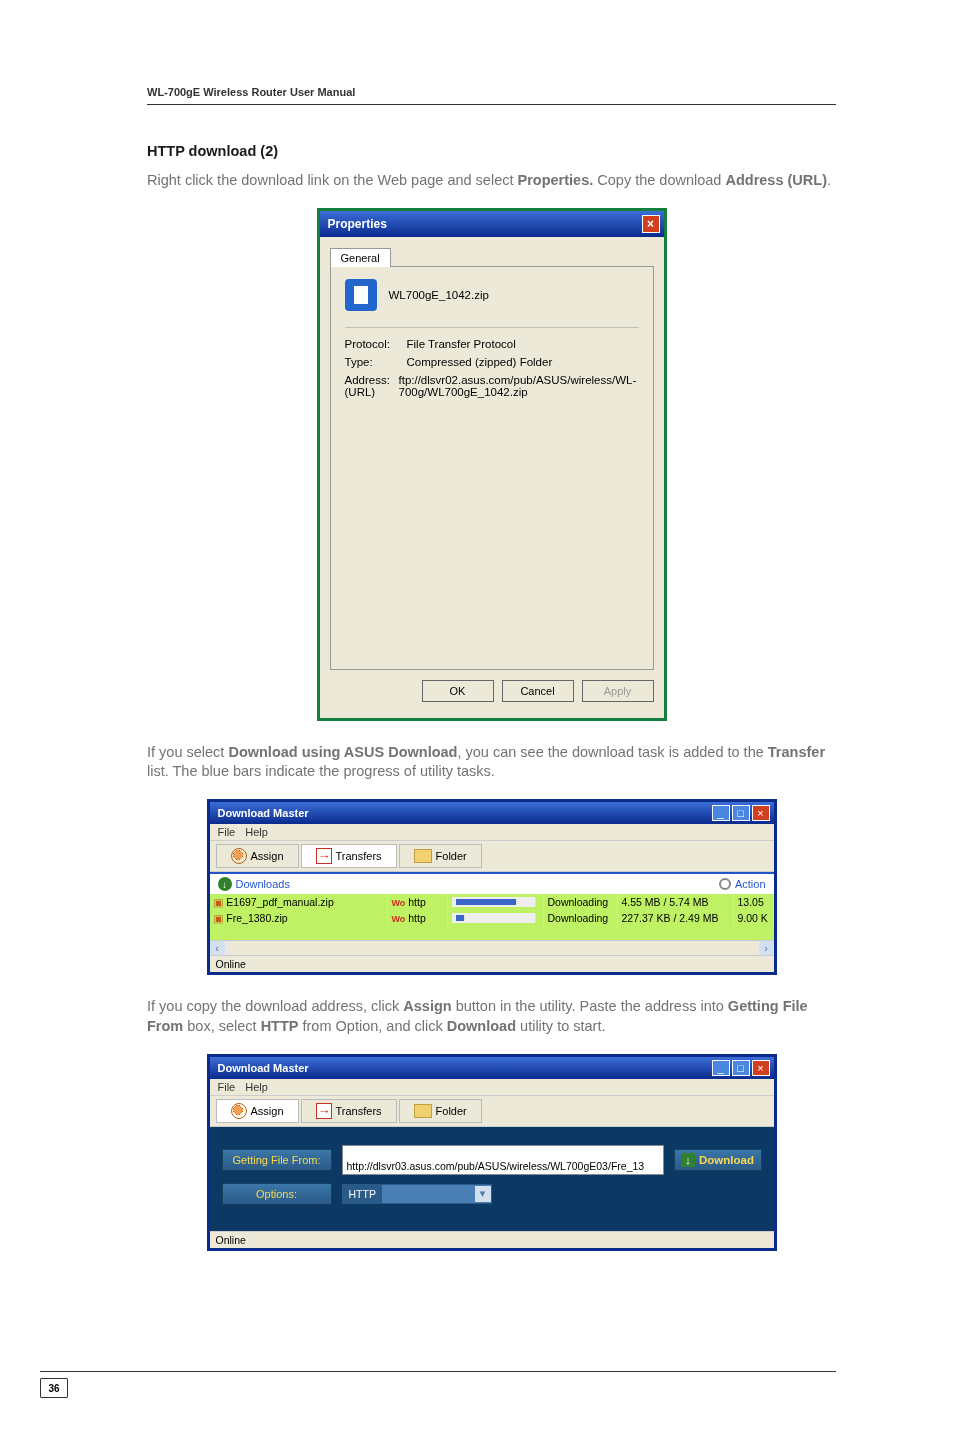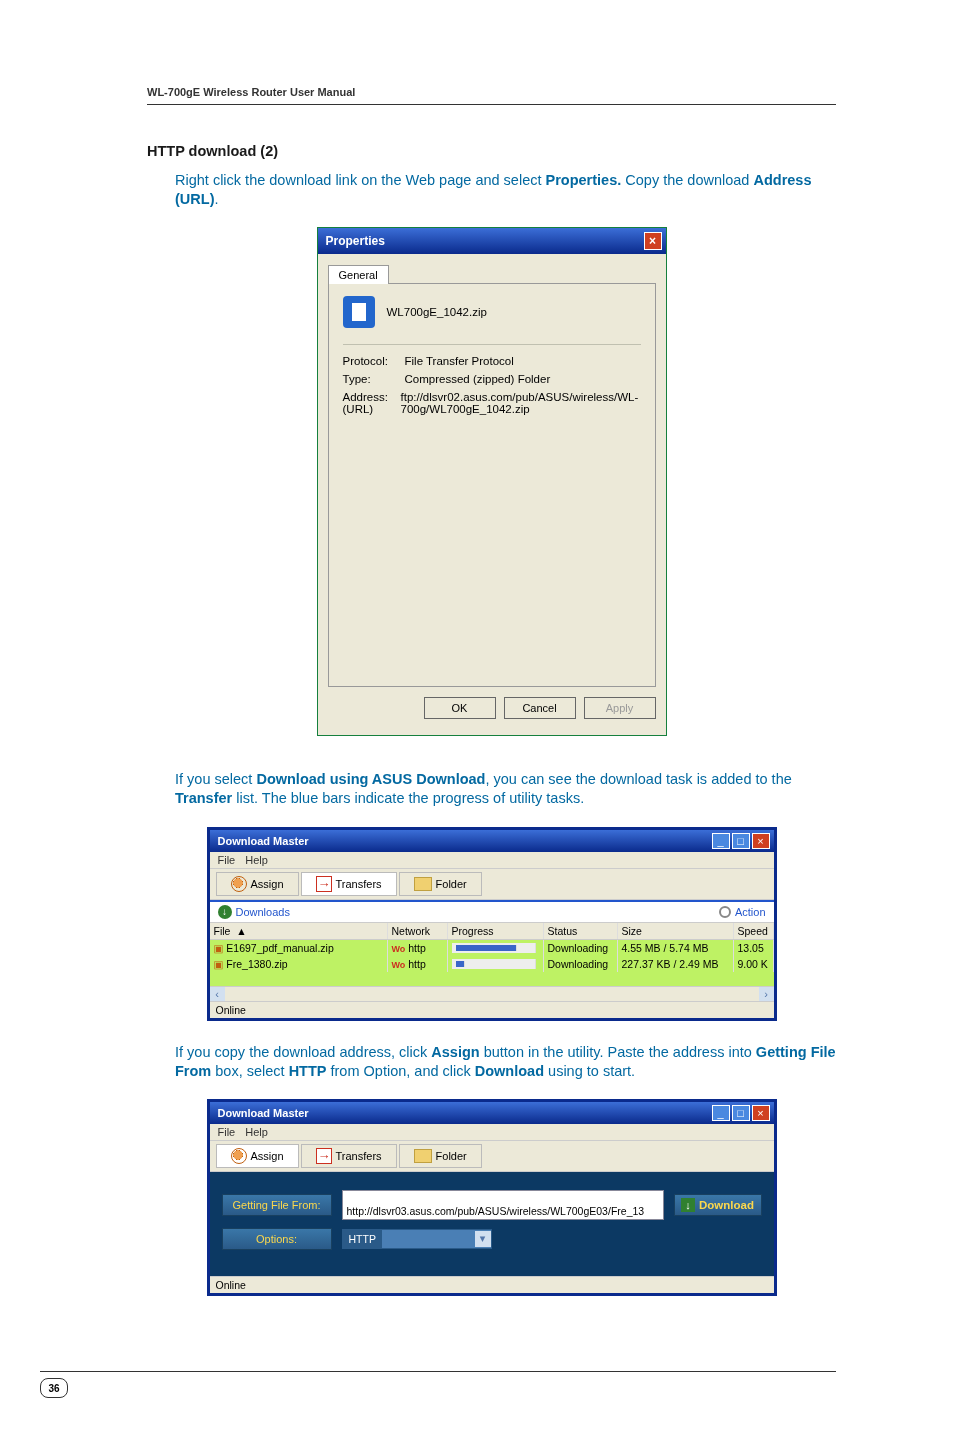--- a/index.html
+++ b/index.html
@@ -1,24 +1,24 @@
 <!DOCTYPE html>
 <html><head>
 <meta charset="utf-8">
 <style>
   * { box-sizing: border-box; margin: 0; padding: 0; }
   body { width: 954px; height: 1432px; font-family: Arial, Helvetica, sans-serif; background: #fff; color: #000; position: relative; }
   .page { padding: 86px 118px 40px 147px; }
   .manual-header { font-size: 11px; font-weight: bold; color: #333; border-bottom: 1px solid #333; padding-bottom: 6px; margin-bottom: 38px; }
   .section-heading { font-size: 14.5px; font-weight: bold; color: #1a1a1a; margin-bottom: 12px; }
-  .body-para { font-size: 14.5px; line-height: 1.32; color: #0369a1; margin-bottom: 18px; margin-left: 28px; }
+  .body-para { font-size: 14.5px; line-height: 1.32; color: #737373; margin-bottom: 18px; }
   .bold { font-weight: bold; }
 
   
-  .props-dialog { width: 350px; margin: 0 auto 34px auto; border: 1px solid #15803d; background: #ece9d8; }
+  .props-dialog { width: 350px; margin: 0 auto 22px auto; border: 3px solid #15803d; background: #ece9d8; }
   .props-titlebar { height: 26px; background: linear-gradient(#3b6ed7,#0a2a8c); display:flex; align-items:center; padding: 0 4px; }
   .props-title { color:#fff; font-size:12px; font-weight:bold; flex:1; padding-left:4px; }
   .close-x { width:18px; height:18px; background:#d04020; color:#fff; font-weight:bold; font-size:12px; display:flex; align-items:center; justify-content:center; border:1px solid #fff; }
   .props-body { padding: 8px 10px 8px 10px; }
   .tab-strip { padding-top:2px; }
   .tab { display:inline-block; font-size:11px; padding: 3px 10px; border:1px solid #999; border-bottom:none; background:#ffffff; position:relative; top:1px; }
   .tab-panel { border:1px solid #999; background:#ece9d8; height:404px; padding:12px 14px; font-size:11.5px; color:#000; }
   .file-row { display:flex; align-items:center; gap:12px; padding-bottom:16px; border-bottom:1px solid #c0c0b0; margin-bottom:10px;}
   .file-icon { width:32px; height:32px; background:#2266cc; border-radius:4px; display:flex; align-items:center; justify-content:center;}
   .file-icon-inner { width:14px; height:18px; background:#fff;}
@@ -64,21 +64,21 @@
   .field-row { display:flex; align-items:center; gap:10px; margin:8px 0;}
   .field-label { width:110px; background:linear-gradient(#3a77a8,#2a5a88); color:#fbd84d; font-size:11px; height:22px; display:flex; align-items:center; justify-content:center; border:1px solid #184060;}
   .field-input { flex:1; height:20px; background:#fff; border:1px solid #889; font-size:10.5px; padding:14px 4px; overflow:hidden; white-space:nowrap;}
   .opt-select { height:20px; width:150px; background:#4a7fb5; border:1px solid #2a5a88; display:flex; align-items:center;}
   .opt-select-text{ background:#2a5a88; color:#fff; font-size:10.5px; padding:2px 6px; height:100%; display:flex; align-items:center;}
   .opt-select-btn{ margin-left:auto; width:16px; height:16px; background:#d2e0f0; color:#5577aa; display:flex; align-items:center; justify-content:center;}
   .dl-btn { width:88px; height:22px; background:linear-gradient(#3a77a8,#2a5a88); color:#fbd84d; font-weight:bold; font-size:11.5px; display:flex; align-items:center; justify-content:center; gap:4px; border:1px solid #184060;}
   .dl-btn .dli{ width:14px; height:14px; background:#308030; color:#fff; font-size:11px; display:flex; align-items:center; justify-content:center;}
 
   .page-footer { position:absolute; left:40px; bottom:34px; right:118px; border-top:1px solid #333; padding-top:6px;}
-  .page-num-circ { width:28px; height:20px; border:1px solid #333; border-radius:8px; display:flex; align-items:center; justify-content:center; font-size:10px; font-weight:bold;}
+  .page-num-circ { width:28px; height:20px; border:1px solid #333; border-radius:1px; display:flex; align-items:center; justify-content:center; font-size:10px; font-weight:bold;}
 </style>
 </head>
 <body>
 
 <div class="page">
   <div class="manual-header">WL-700gE Wireless Router User Manual</div>
 
   <div class="section-heading">HTTP download (2)</div>
 
   <p class="body-para">
@@ -158,28 +158,20 @@
     <div class="subbar">
       <div class="pill">
           <span class="arrow-down">↓</span>
           <span>Downloads</span>
         </div>
       <div class="pill">
           <span class="gear"></span>
           <span>Action</span>
         </div>
     </div>
-    <div class="list-head">
-      <div class="c-file"><span>File</span>&nbsp;&nbsp;<span>▲</span></div>
-      <div class="c-net">Network</div>
-      <div class="c-prog">Progress</div>
-      <div class="c-stat">Status</div>
-      <div class="c-size">Size</div>
-      <div class="c-speed">Speed</div>
-    </div>
     <div class="list-row">
       <div class="c-file"><span style="color:#c06010;">▣</span> <span>E1697_pdf_manual.zip</span></div>
       <div class="c-net"><span class="net-w">Wo</span> <span>http</span></div>
       <div class="c-prog">
           <div class="prog-bar">
             <div class="prog-fill" style="width:82%"></div>
           </div>
         </div>
       <div class="c-stat">Downloading</div>
       <div class="c-size">4.55 MB / 5.74 MB</div>
@@ -199,21 +191,21 @@
     </div>
     <div style="height:14px;"></div>
     <div class="scrollstrip">
       <div class="scroll-btn">‹</div>
       <div class="scroll-btn">›</div>
     </div>
     <div class="statusbar">Online</div>
   </div>
 
   <p class="body-para">
-    <span>If you copy the download address, click </span><span class="bold">Assign</span><span> button in the utility. Paste the address into </span><span class="bold">Getting File From</span><span> box, select </span><span class="bold">HTTP</span><span> from Option, and click </span><span class="bold">Download</span><span> using to start.</span>
+    <span>If you copy the download address, click </span><span class="bold">Assign</span><span> button in the utility. Paste the address into </span><span class="bold">Getting File From</span><span> box, select </span><span class="bold">HTTP</span><span> from Option, and click </span><span class="bold">Download</span><span> utility to start.</span>
   </p>
 
   <div class="dm-window">
     <div class="dm-titlebar">
       <div class="dm-title">Download Master</div>
       <div class="winctrls">
         <div class="winctrl">_</div>
         <div class="winctrl">□</div>
         <div class="winctrl close">×</div>
       </div>

